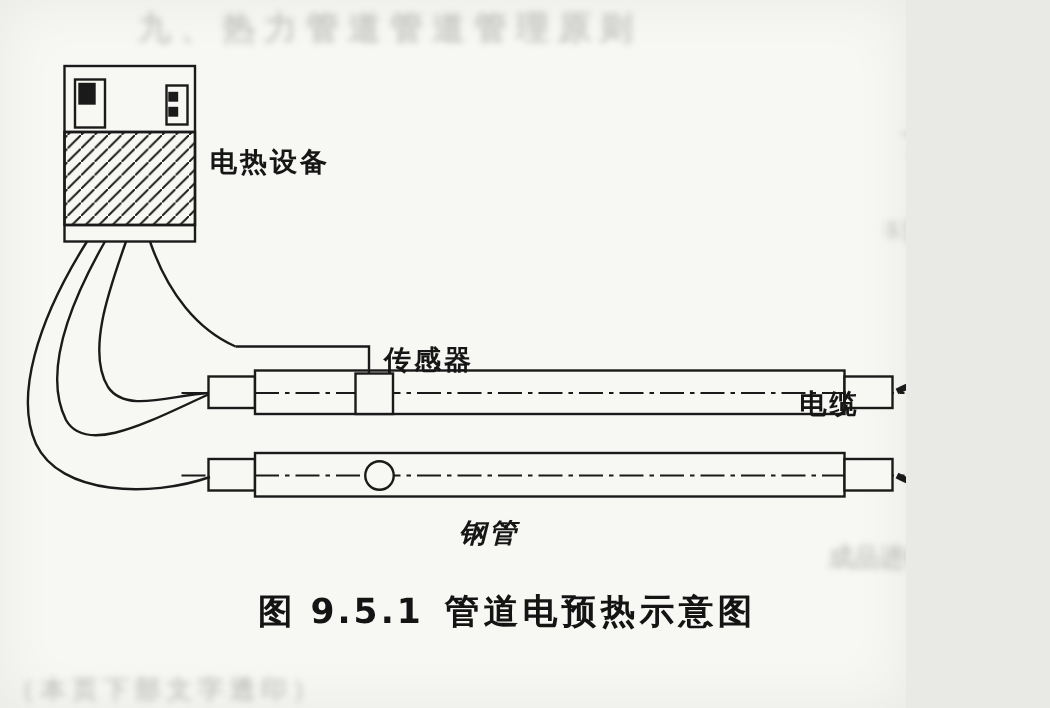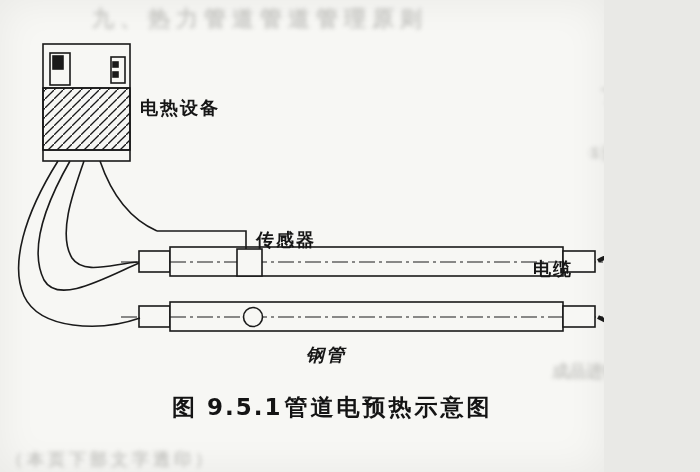--- a/index.html
+++ b/index.html
@@ -11,21 +11,21 @@
   }
   .diagram-svg{position:absolute;left:0;top:0;}
   .label{
     position:absolute;color:#161616;font-size:18px;font-weight:600;
     letter-spacing:2px;white-space:nowrap;
   }
   .caption{
     position:absolute;left:172px;top:392px;color:#141414;
     font-size:23px;font-weight:600;letter-spacing:2px;white-space:nowrap;
   }
-  .caption .cap-title{margin-left:2px;letter-spacing:3px;text-align:center;}
+  .caption .cap-title{margin-left:14px;letter-spacing:3px;text-align:center;}
   .bleed{
     position:absolute;color:#8f8f8b;opacity:.45;filter:blur(2px);
     font-weight:700;white-space:nowrap;user-select:none;
   }
 </style>
 </head>
 <body>
 
 <div class="page">
 

